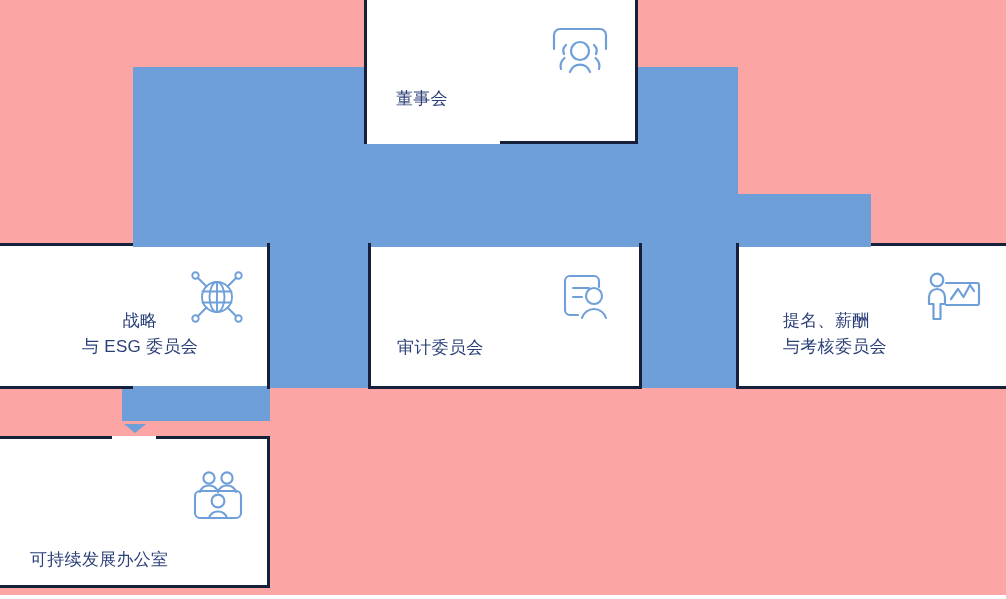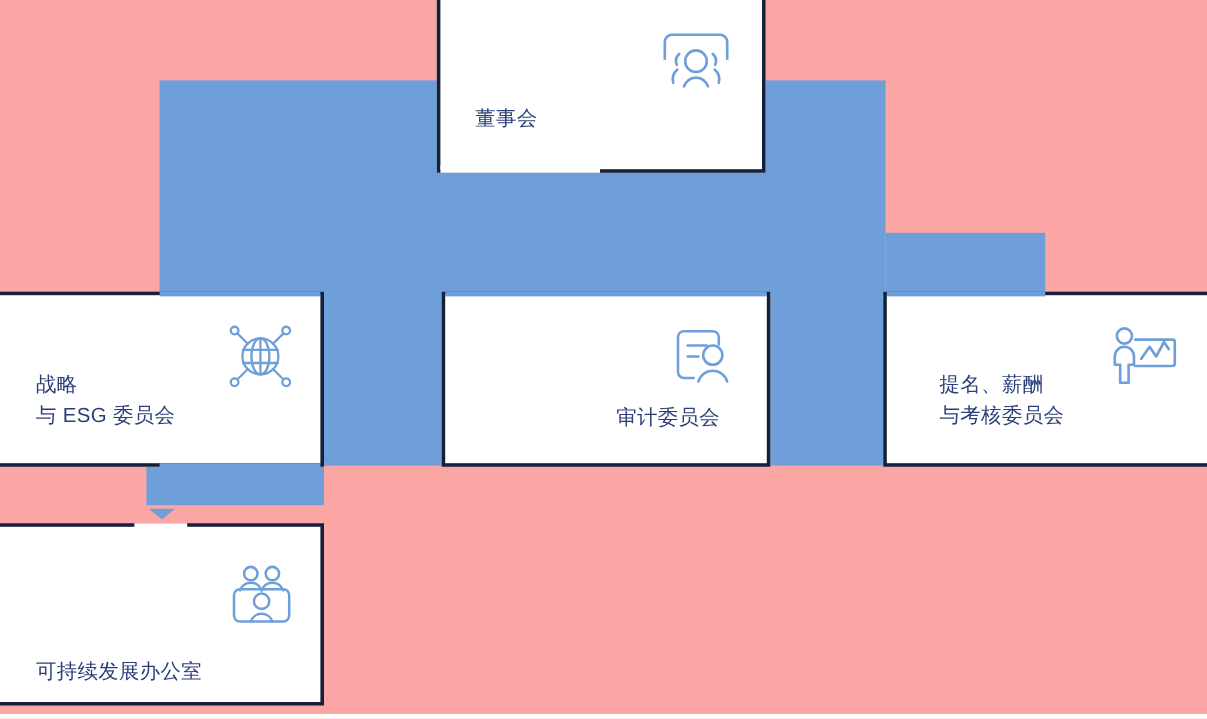--- a/index.html
+++ b/index.html
@@ -110,35 +110,35 @@
       <ellipse cx="29" cy="29" rx="7.5" ry="15"></ellipse>
       <path d="M14.5 23.5 H43.5 M14.5 34.5 H43.5"></path>
       <path d="M29 14 V44"></path>
       <path d="M18.5 18.5 L10 10 M39.5 18.5 L48 10 M18.5 39.5 L10 48 M39.5 39.5 L48 48"></path>
       <circle cx="7.5" cy="7.5" r="3.2"></circle>
       <circle cx="50.5" cy="7.5" r="3.2"></circle>
       <circle cx="7.5" cy="50.5" r="3.2"></circle>
       <circle cx="50.5" cy="50.5" r="3.2"></circle>
     </svg>
   </div>
-  <div class="card-label" style="left:30px; top:308px; width:220px;">战略
+  <div class="card-label" style="left:30px; top:308px; width:220px;text-align:center;">战略
 与 ESG 委员会</div>
 
   <div class="card" style="left:368px; top:243px; width:274px; height:146px;"></div>
   <div class="notch-blue" style="left:371px; top:243px; width:268px; height:4px;"></div>
   <div class="card-icon" style="left:558px; top:270px;">
     <svg width="56" height="54" viewBox="0 0 56 54" fill="none" stroke="#6f9fd8" stroke-width="2.1" stroke-linecap="round" stroke-linejoin="round">
       <path d="M36 6 H12 a5 5 0 0 0 -5 5 V40 a5 5 0 0 0 5 5 H20"></path>
       <path d="M36 6 a5 5 0 0 1 5 5 V17"></path>
       <path d="M15 18 H31 M15 27 H24"></path>
       <circle cx="36" cy="26" r="8"></circle>
       <path d="M24 48 a12.5 12.5 0 0 1 24 0"></path>
     </svg>
   </div>
-  <div class="card-label" style="left:380px; top:335px; width:220px;text-align:right;">审计委员会</div>
+  <div class="card-label" style="left:397px; top:335px; width:220px;">审计委员会</div>
 
   <div class="card" style="left:736px; top:243px; width:274px; height:146px;"></div>
   <div class="notch-blue" style="left:739px; top:243px; width:132px; height:4px;"></div>
   <div class="card-icon" style="left:925px; top:271px;">
     <svg width="58" height="52" viewBox="0 0 58 52" fill="none" stroke="#6f9fd8" stroke-width="2.2" stroke-linecap="round" stroke-linejoin="round">
       <circle cx="12" cy="9" r="6.3"></circle>
       <path d="M12 18 a8 8 0 0 0 -8 8 V33 h4.5 V48 h7 V33 h4.5 V26 a8 8 0 0 0 -8 -8 Z"></path>
       <path d="M21 12 H52 a2 2 0 0 1 2 2 V32 a2 2 0 0 1 -2 2 H21"></path>
       <path d="M26 28 L33 18 L38.5 26 L45 14 L49 20"></path>
     </svg>

